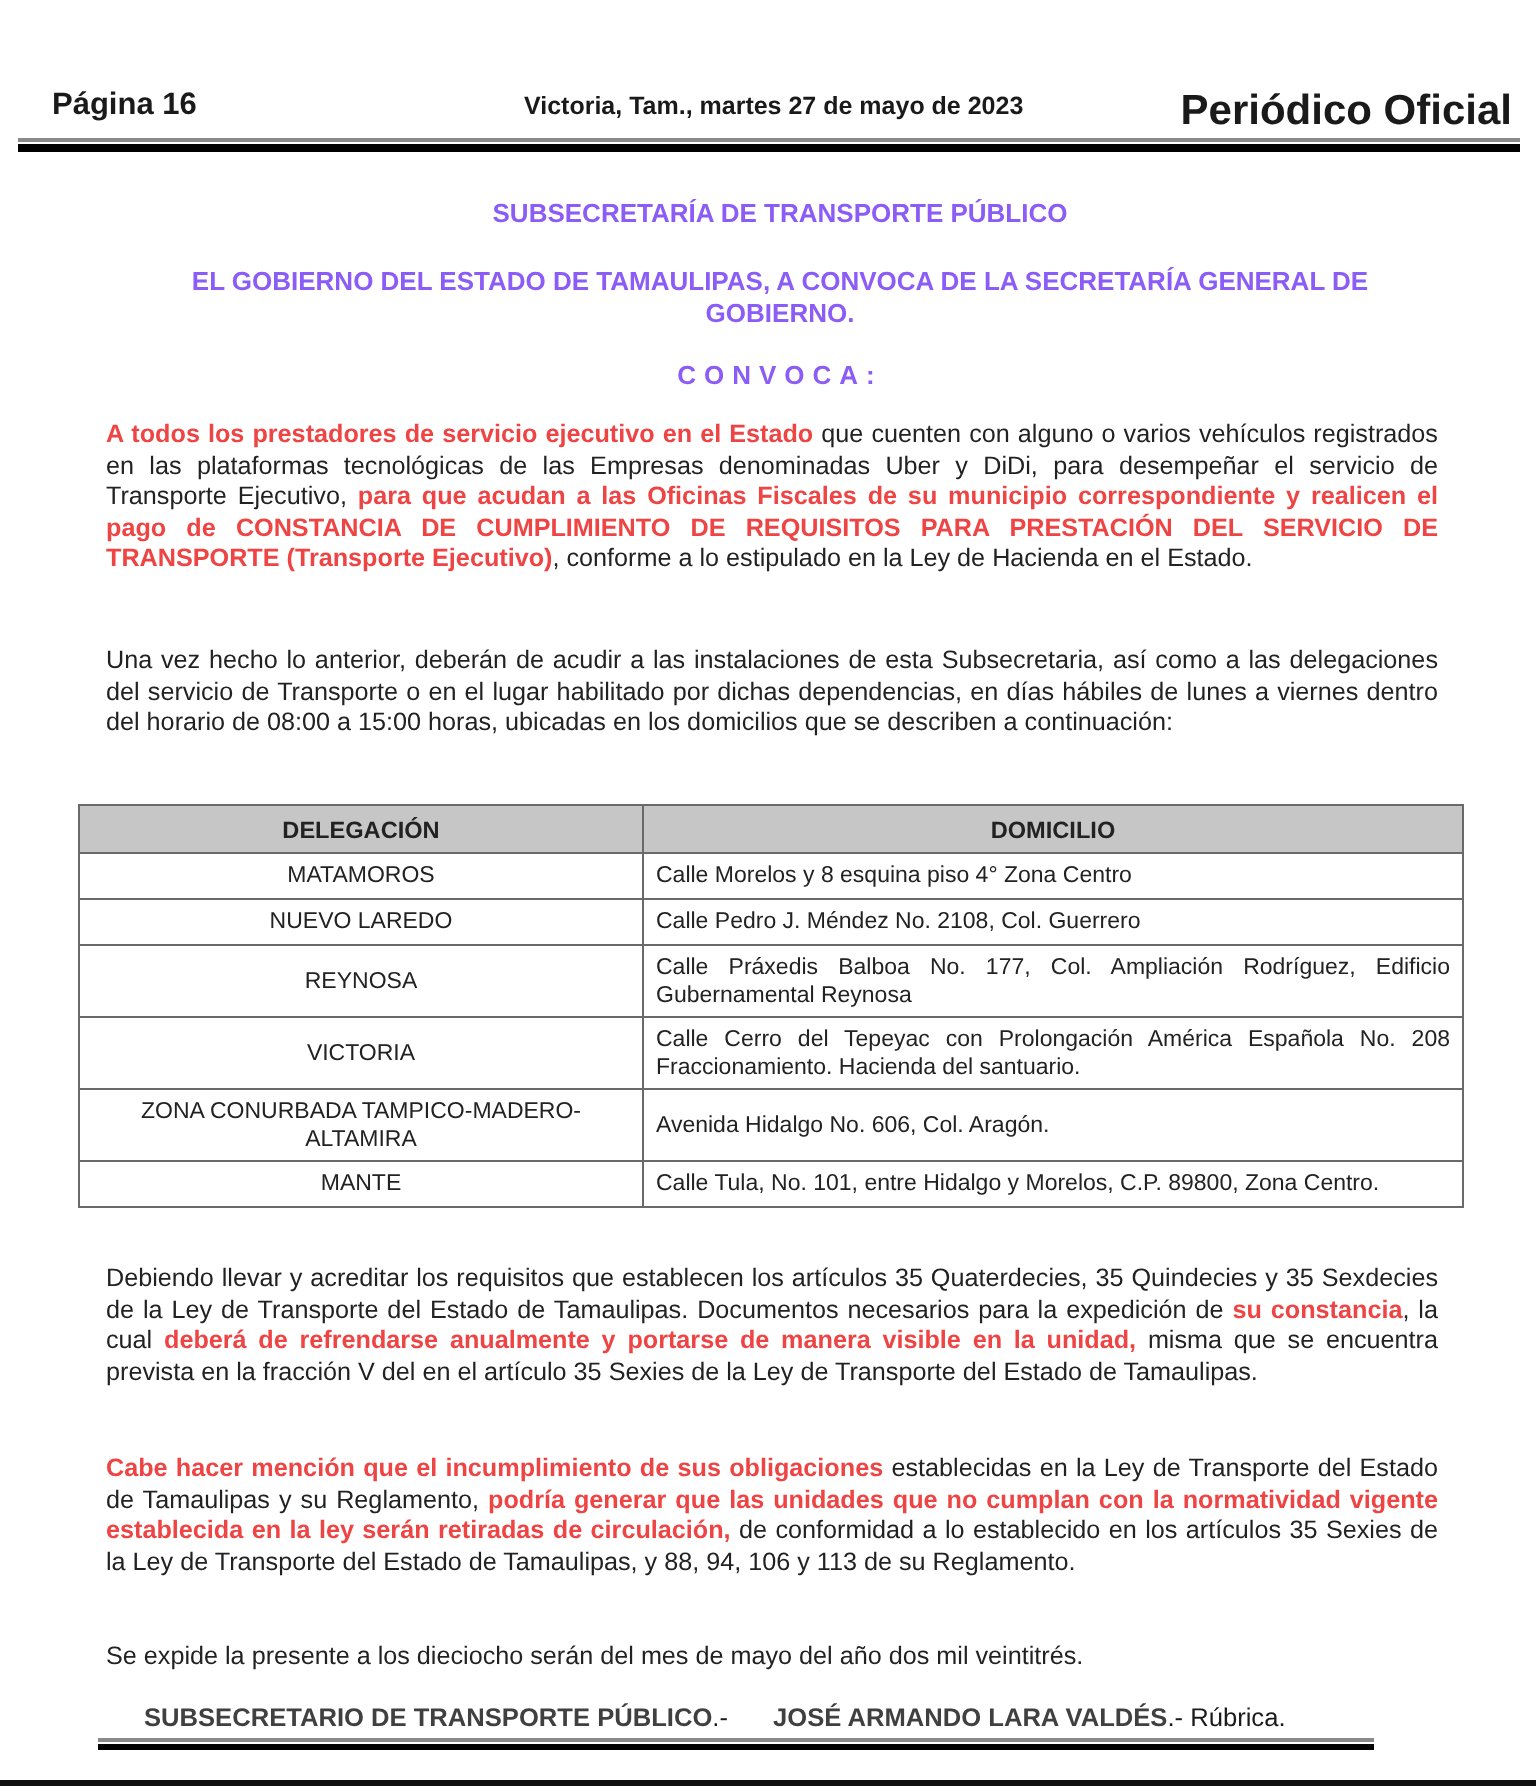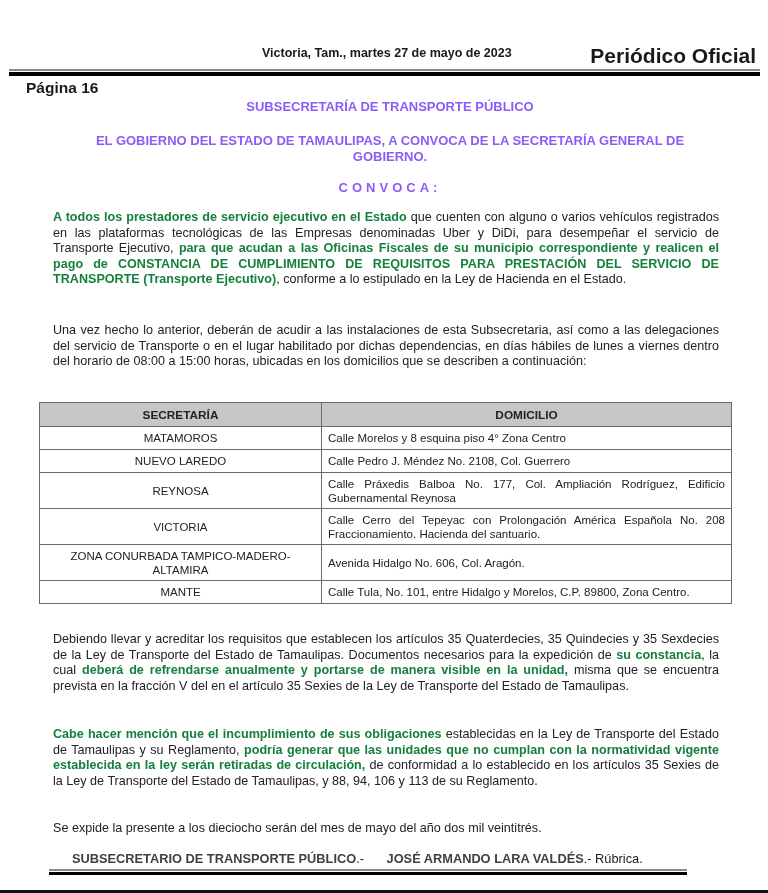--- a/index.html
+++ b/index.html
@@ -1,33 +1,33 @@
 <!DOCTYPE html>
 <html><head>
   <meta charset="utf-8">
   <style>
     * { box-sizing: border-box; margin: 0; padding: 0; }
     html, body { width: 768px; height: 893px; background: #ffffff; overflow: hidden; }
     body { position: relative; font-family: "Liberation Sans", sans-serif; color: #1a1a1a; }
 
     .page-header { position: absolute; top: 44px; left: 26px; width: 730px; height: 20px; }
-    .hdr-left { position: absolute; left: 0; top: 0; font-weight: bold; font-size: 15.5px; margin-top: 35px; }
+    .hdr-left { position: absolute; left: 0; top: 0; font-weight: bold; font-size: 15.5px; }
     .hdr-center { position: absolute; left: 236px; top: 2px; font-weight: bold; font-size: 12.5px; }
     .hdr-right { position: absolute; right: 0; top: 0; font-weight: bold; font-size: 21px; }
     .rule-top { position: absolute; top: 69px; left: 9px; width: 751px; height: 7px; }
     .rule-top .thin { height: 2px; background: #8a8a8a; }
     .rule-top .thick { height: 4px; margin-top: 1px; background: #000; }
 
     .title { position: absolute; left: 40px; width: 700px; text-align: center; font-weight: bold; font-size: 13px; color: #8b5cf6; }
     .t1 { top: 99px; }
     .t2 { top: 133px; line-height: 16px; }
     .t3 { top: 180px; letter-spacing: 4px; }
 
     .para { position: absolute; left: 53px; width: 666px; font-size: 12.6px; line-height: 15.5px; text-align: justify; color: #222; }
-    .para b { color: #15803d; }
+    .para b { color: #ef4444; }
     .p1 { top: 210px; }
     .p2 { top: 323px; }
     .p3 { top: 632px; }
     .p4 { top: 727px; }
     .p5 { top: 821px; }
 
     .delegations-table { position: absolute; top: 402px; left: 39px; width: 693px; border-collapse: collapse; font-size: 11.5px; color: #222; }
     .delegations-table th, .delegations-table td { border: 1.5px solid #6a6a6a; }
     .delegations-table th { background: #c6c6c6; font-weight: bold; height: 24px; text-align: center; font-size: 11.8px; }
     .delegations-table td { height: 23px; vertical-align: middle; padding: 0 6px; line-height: 14px; }
@@ -62,21 +62,21 @@
 </div>
 <div class="title t3">CONVOCA:</div>
 
 <p class="para p1"><b>A todos los prestadores de servicio ejecutivo en el Estado</b><span> que cuenten con alguno o varios vehículos registrados en las plataformas tecnológicas de las Empresas denominadas Uber y DiDi, para desempeñar el servicio de Transporte Ejecutivo, </span><b>para que acudan a las Oficinas Fiscales de su municipio correspondiente y realicen el pago de CONSTANCIA DE CUMPLIMIENTO DE REQUISITOS PARA PRESTACIÓN DEL SERVICIO DE TRANSPORTE (Transporte Ejecutivo)</b><span>, conforme a lo estipulado en la Ley de Hacienda en el Estado.</span></p>
 
 <p class="para p2">Una vez hecho lo anterior, deberán de acudir a las instalaciones de esta Subsecretaria, así como a las delegaciones del servicio de Transporte o en el lugar habilitado por dichas dependencias, en días hábiles de lunes a viernes dentro del horario de 08:00 a 15:00 horas, ubicadas en los domicilios que se describen a continuación:</p>
 
 <table class="delegations-table">
   <thead>
     <tr>
-      <th>SECRETARÍA</th>
+      <th>DELEGACIÓN</th>
       <th>DOMICILIO</th>
     </tr>
   </thead>
   <tbody>
     <tr>
       <td class="deleg">MATAMOROS</td>
       <td class="dom">Calle Morelos y 8 esquina piso 4° Zona Centro</td>
     </tr>
     <tr>
       <td class="deleg">NUEVO LAREDO</td>

